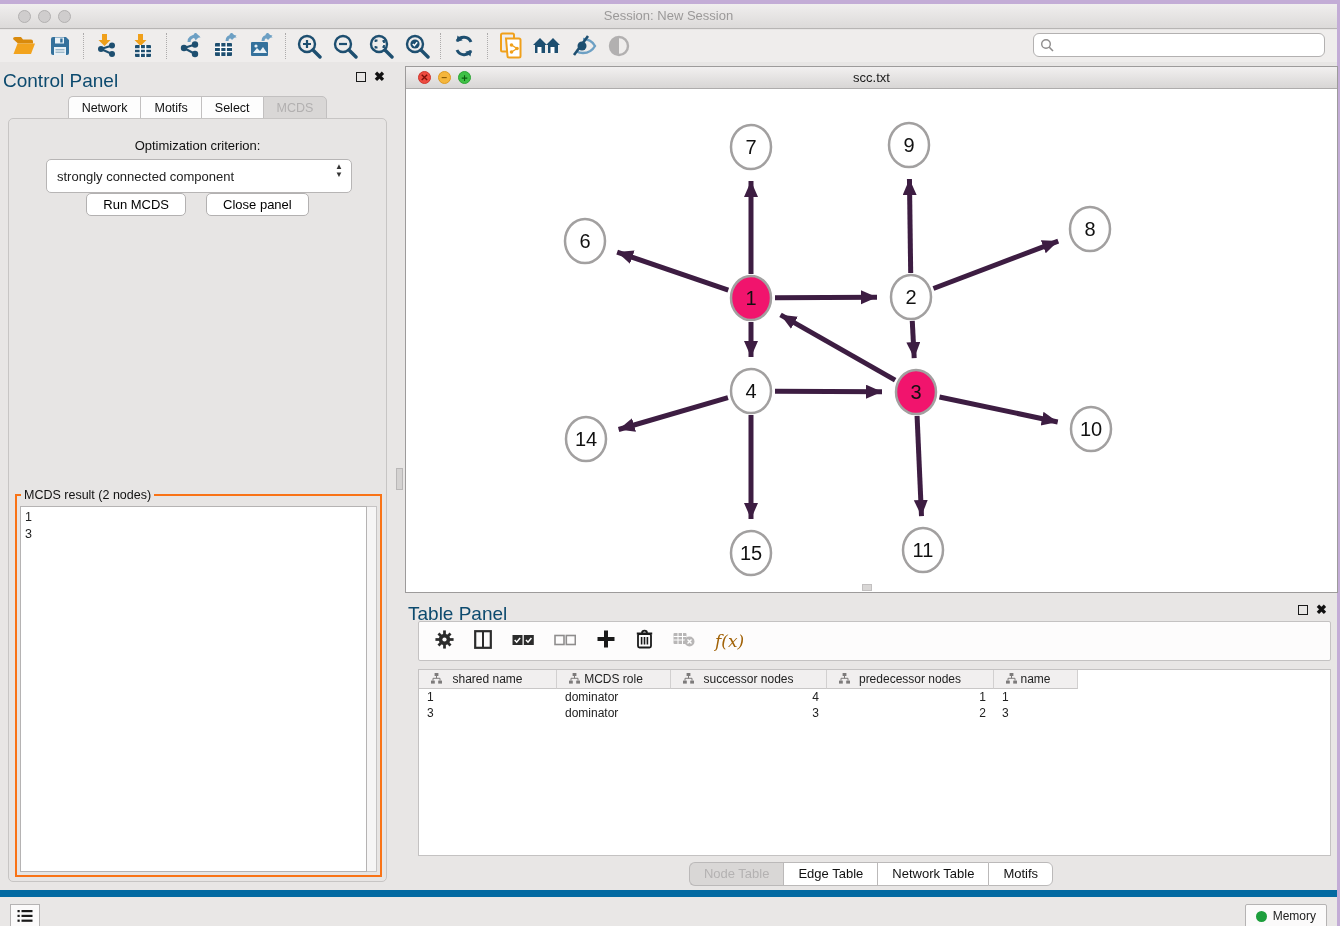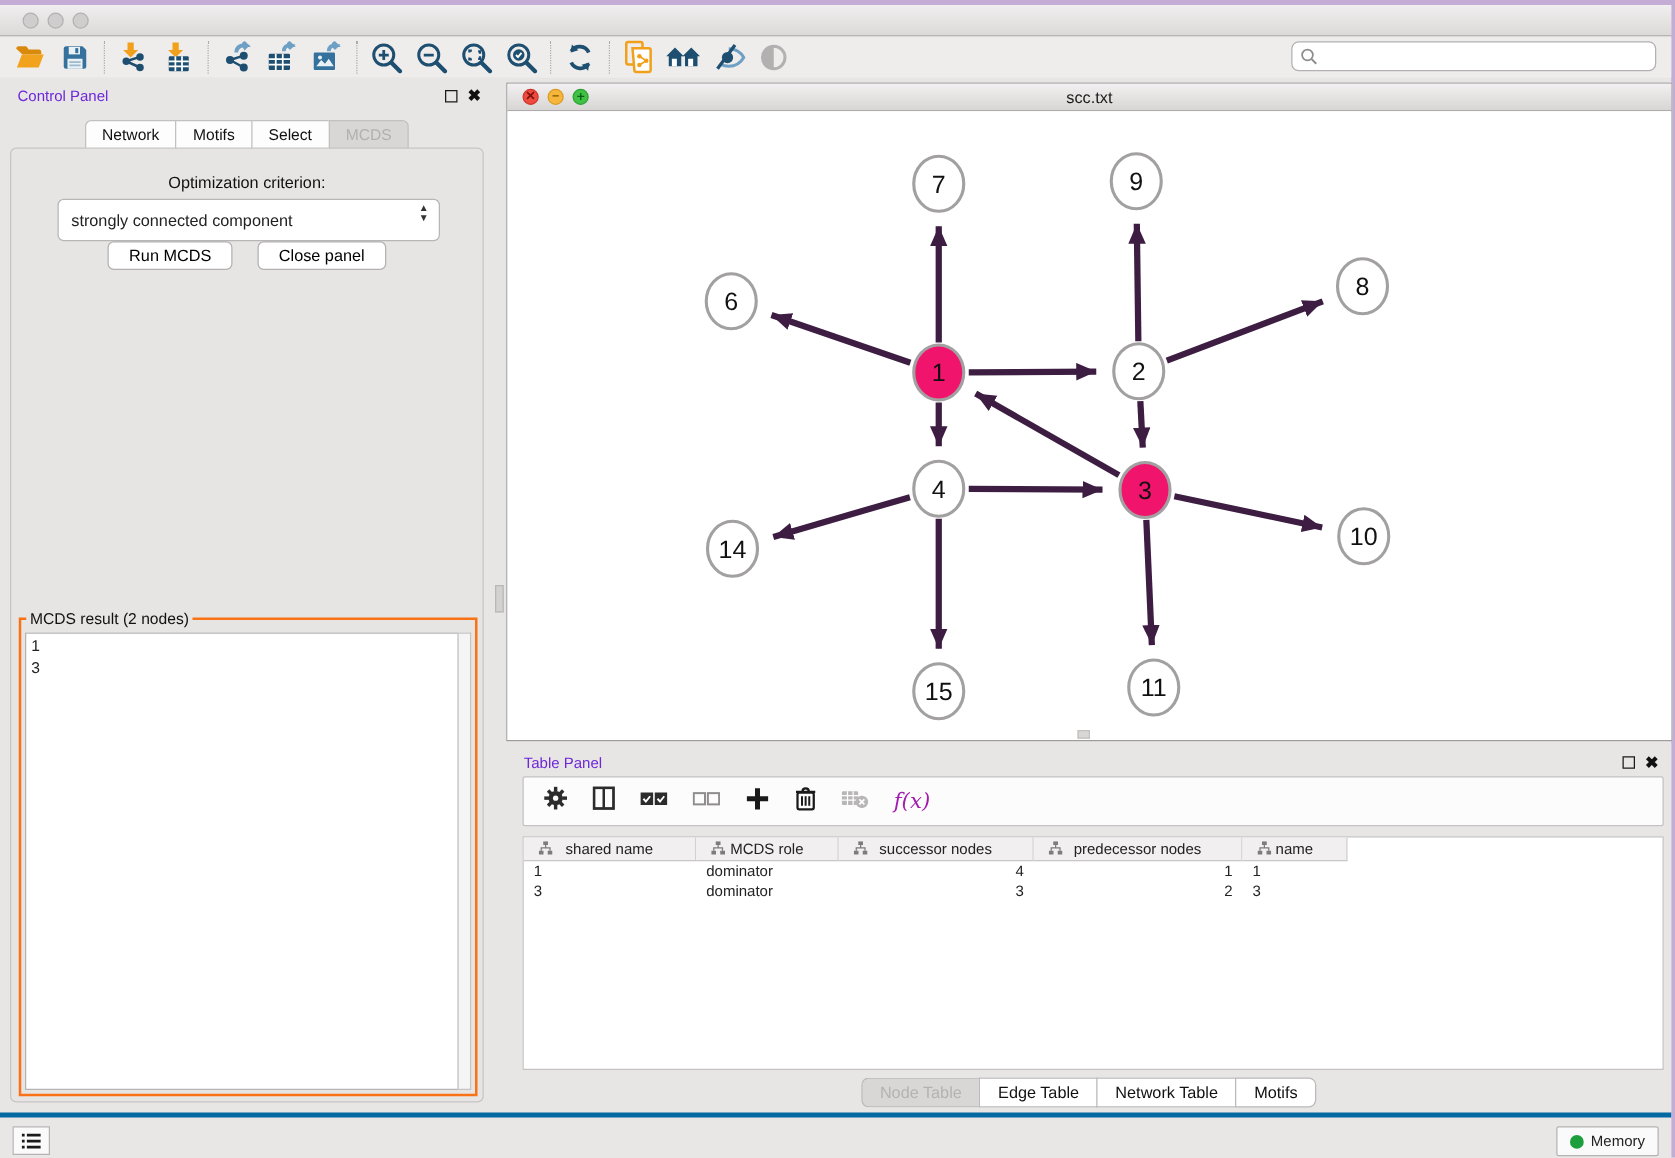--- a/index.html
+++ b/index.html
@@ -26,21 +26,21 @@
   .tb-btn { width:36px; height:30px; display:flex; align-items:center; justify-content:center; }
   .tb-sep { width:0; height:26px; border-left:1px dotted #adabab; margin:0 5px; }
   .search-wrap { position:absolute; right:12px; top:3px; width:292px; height:24px;
     background:#fff; border:1px solid #b3b1b1; border-radius:6px;
     display:flex; align-items:center; padding:0 6px; }
   .search-wrap input { border:none; outline:none; flex:1; font-size:12px;
     font-family:"Liberation Sans",sans-serif; background:transparent; }
 
   
   .control-panel { position:absolute; left:0; top:62px; width:395px; bottom:36px; background:#e8e6e5; }
-  .panel-header { position:absolute; top:8px; left:14px; font-size:12px; color:#6d28d9; }
+  .panel-header { position:absolute; top:8px; left:3px; font-size:19px; color:#0c4a6e; }
   .panel-controls { position:absolute; top:10px; right:10px; display:flex; gap:8px; align-items:center; }
   .float-glyph { width:10px; height:10px; border:1.5px solid #1a1a1a; display:inline-block; }
   .close-glyph { font-size:13px; font-weight:bold; color:#111; line-height:10px; }
   .ctabs { position:absolute; top:34px; left:0; right:0; display:flex; justify-content:center; align-items:flex-start; }
   .ctab { font-size:12.5px; padding:4px 13px 5px; background:#fdfdfd; border:1px solid #c2c0c0;
     border-right:none; color:#111; }
   .ctab:first-child { border-top-left-radius:5px; }
   .ctab:last-child  { border-right:1px solid #c2c0c0; border-top-right-radius:5px; }
   .ctab.sel { background:#d9d7d6; color:#b2b0b0; border-color:#c2c0c0; }
   .cp-body { position:absolute; left:8px; right:8px; top:56px; bottom:8px;
@@ -93,38 +93,39 @@
   .td-cell { font-size:12px; line-height:16px; padding:0 8px; white-space:nowrap; }
   .bottom-tabs { position:absolute; bottom:4px; left:0; right:0; display:flex; justify-content:center; }
   .btab { font-size:13px; padding:3px 14px 4px; background:#fff; border:1px solid #bbb9b9;
     border-right:none; color:#111; }
   .btab:first-child { border-radius:6px 0 0 6px; }
   .btab:last-child { border-right:1px solid #bbb9b9; border-radius:0 6px 6px 0; }
   .btab.sel { background:#d9d7d6; color:#b4b2b2; }
 
   
   .statusbar { position:absolute; left:0; right:3px; bottom:0; height:36px; background:#e9e7e6;
-    border-top:4px solid #0369a1; }
+    border-top:7px solid #0369a1; }
   .sb-left-btn { position:absolute; left:10px; top:7px; width:30px; height:23px; background:#fbfafa;
     border:1px solid #b5b3b3; display:flex; align-items:center; justify-content:center; }
   .memory-btn { position:absolute; right:10px; top:7px; height:24px; background:#fbfafa;
     border:1px solid #b5b3b3; border-radius:2px; display:flex; align-items:center; gap:6px;
     padding:0 10px; font-size:12px; }
   .mem-dot { width:11px; height:11px; border-radius:50%; background:#1d9e3c; }
 </style>
 </head>
 <body>
 
 <div class="desktop-top"></div>
 <div class="desktop-right"></div>
 
 <div class="titlebar">
   <span class="tl-dot" style="left:18px"></span>
   <span class="tl-dot" style="left:38px"></span>
   <span class="tl-dot" style="left:58px"></span>
+  <div class="titlebar-text">Session: New Session</div>
 </div>
 
 <div class="toolbar">
   <span class="tb-btn">
     <svg width="26" height="22" viewBox="0 0 26 22">
         <path d="M2 4 q0-2 2-2 h6 l2 2.5 h8 q2 0 2 2 v2 H7 Z" fill="#d98a0c"></path>
         <path d="M6.5 8.5 H24 L20 19 H2.5 Z" fill="#f2a31d"></path>
       </svg>
   </span>
   <span class="tb-btn">
@@ -450,21 +451,21 @@
           <g fill="#b8b6b6">
             <rect x="0.5" y="2" width="13" height="11" rx="1"></rect>
           </g>
           <g stroke="#fff" stroke-width="1">
             <path d="M0.5 5.5 h13 M0.5 9 h13 M5 2 v11 M9.5 2 v11"></path>
           </g>
           <circle cx="16.5" cy="10.5" r="5" fill="#b8b6b6"></circle>
           <path d="M14.5 8.5 l4 4 M18.5 8.5 l-4 4" stroke="#fff" stroke-width="1.4"></path>
         </svg>
     </span>
-    <span style="font-family:'DejaVu Serif','Liberation Serif',serif; font-style:italic; font-size:17px; color:#a21caf;text-align:right;">f(x)</span>
+    <span style="font-family:'DejaVu Serif','Liberation Serif',serif; font-style:italic; font-size:17px; color:#a16207;text-align:right;">f(x)</span>
   </div>
   <div class="tp-table">
     <div class="th-row" id="table-header">
         <div class="th-cell" style="width: 138px;">
           <span style="position: absolute; left: 6px; top: 3px;">
             <svg width="11" height="11" viewBox="0 0 11 11">
               <g fill="#7d7b7b">
                 <rect x="3.6" y="0" width="3.8" height="3"></rect>
                 <rect x="0" y="7.6" width="3.8" height="3"></rect>
                 <rect x="7.2" y="7.6" width="3.8" height="3"></rect>

